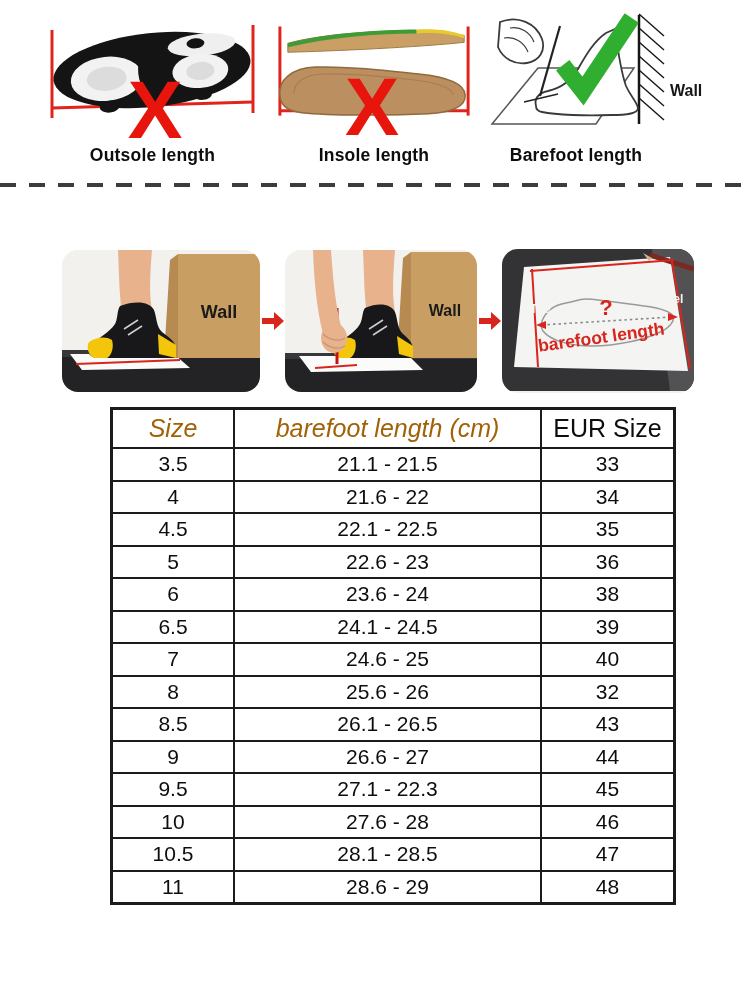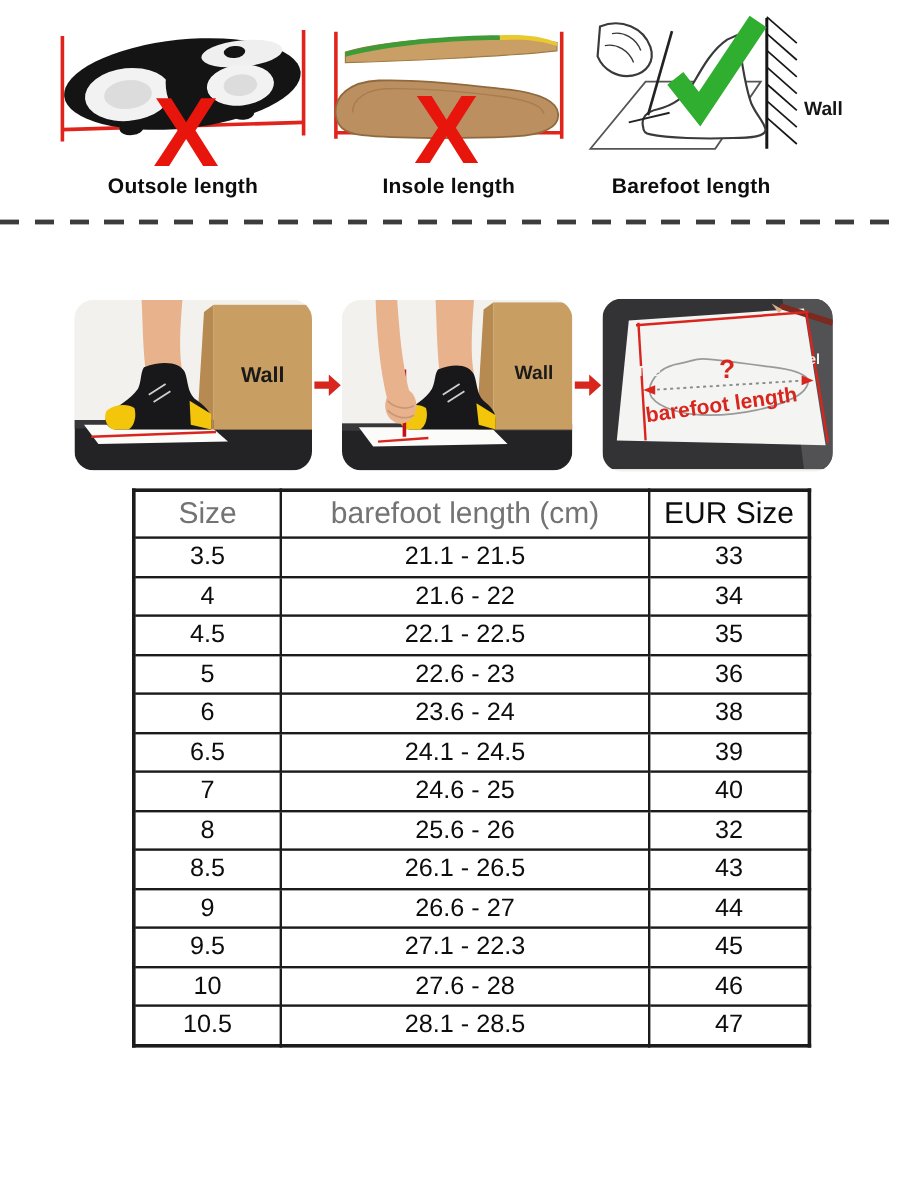--- a/index.html
+++ b/index.html
@@ -28,21 +28,21 @@
   #photo-2{width:192px;height:142px;}
   #photo-3{width:192px;height:144px;}
   .flow-arrow{flex:none;width:25px;display:flex;justify-content:center;}
 
   
   table.size-table{position:absolute;top:407px;left:110px;border-collapse:collapse;
                    border:3px solid #1b1b1b;table-layout:fixed;}
   .size-table th,.size-table td{border:2px solid #1b1b1b;text-align:center;vertical-align:middle;
                                 padding:0;background:#fff;}
   .size-table th{height:37px;font-size:25px;font-weight:normal;}
-  .size-table th.th-red{color:#737373;}
+  .size-table th.th-red{color:#a16207;font-style:italic;}
   .size-table td{height:30.5px;font-size:21px;}
   .col-size{width:120px;font-weight:normal;}
   .col-length{width:305px;}
   .col-eur{width:131px;}
 </style>
 </head>
 <body>
 
 <div class="stage">
 
@@ -300,16 +300,21 @@
         <tr>
           <td class="col-size">10</td>
           <td class="col-length">27.6 - 28</td>
           <td class="col-eur">46</td>
         </tr>
         <tr>
           <td class="col-size">10.5</td>
           <td class="col-length">28.1 - 28.5</td>
           <td class="col-eur">47</td>
         </tr>
+        <tr>
+          <td class="col-size">11</td>
+          <td class="col-length">28.6 - 29</td>
+          <td class="col-eur">48</td>
+        </tr>
       </tbody>
   </table>
 
 </div>
 
 </body></html>

